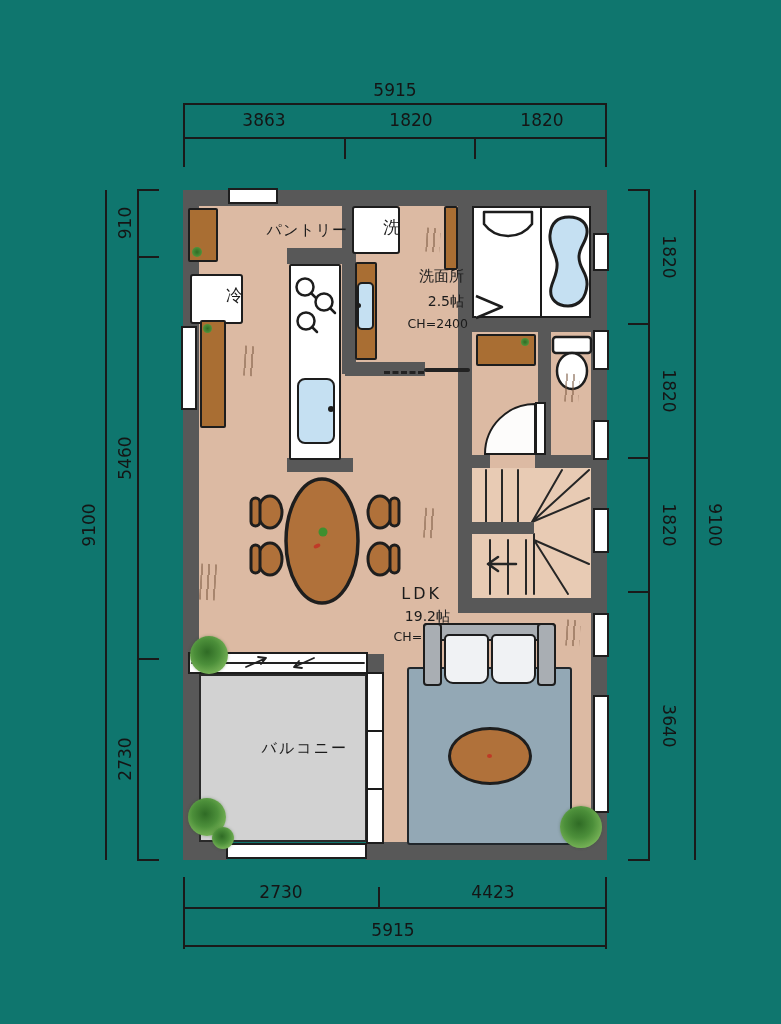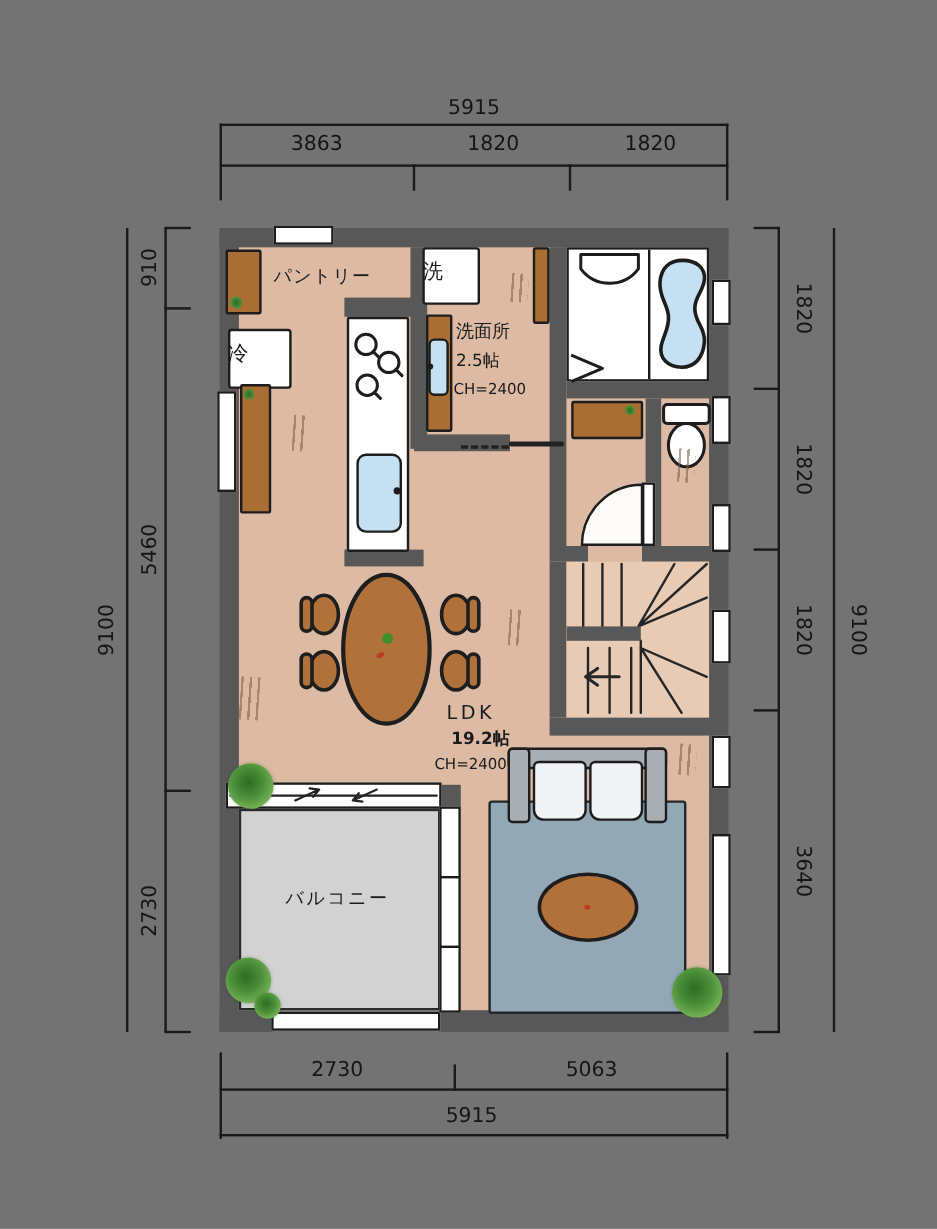--- a/index.html
+++ b/index.html
@@ -1,24 +1,24 @@
 <!DOCTYPE html>
 <html><head>
 <meta charset="utf-8">
 <style>
   * { box-sizing: border-box; margin: 0; padding: 0; }
   body { background:#fff; font-family:"DejaVu Sans", sans-serif; }
-  .canvas { position:relative; width:781px; height:1024px; background:#737373; overflow:hidden; }
+  .canvas { position:relative; width:781px; height:1024px; background:#0f766e; overflow:hidden; }
   .abs  { position:absolute; }
   .wall { position:absolute; background:#585858; }
   .win  { position:absolute; background:#ffffff; border:2px solid #1d1d1d; }
   .whitebox { position:absolute; background:#ffffff; border:2.5px solid #1d1d1d; border-radius:3px; }
   .wood { position:absolute; background:#a96e33; border:2.5px solid #1d1d1d; border-radius:2px; }
   .floor{ position:absolute; background:#dcbaa3; }
-  .lbl  { position:absolute; color:#1b1b1b; text-align:left; line-height:1.15; }
+  .lbl  { position:absolute; color:#1b1b1b; text-align:right; line-height:1.15; }
   .dim  { position:absolute; color:#151515; font-size:17px; text-align:center; width:100px; }
   .dim.v{ width:80px; height:22px; }
   .rotl { transform:rotate(-90deg); }
   .rotr { transform:rotate(90deg); }
   .dimline { position:absolute; background:#1a1a1a; }
   .plant{ position:absolute; border-radius:50%;
           background:radial-gradient(circle at 45% 42%, #2f6b25 0%, #4c8f3a 42%, #74b055 72%, #a8d08d 100%);
           box-shadow:0 0 3px rgba(40,80,30,.35); }
   .dotg { position:absolute; border-radius:50%; background:radial-gradient(circle,#2f6b25,#5ea344); }
   .dotr { position:absolute; border-radius:50%; background:#bf3a26; }
@@ -37,21 +37,21 @@
   <div class="dimline" style="left:183px;top:103px;width:2px;height:64px;"></div>
   <div class="dimline" style="left:605px;top:103px;width:2px;height:64px;"></div>
   <div class="dim" style="left:214px;top:110px;">3863</div>
   <div class="dim" style="left:361px;top:110px;">1820</div>
   <div class="dim" style="left:492px;top:110px;">1820</div>
   <div class="dimline" style="left:183px;top:137px;width:424px;height:2px;"></div>
   <div class="dimline" style="left:344px;top:137px;width:2px;height:22px;"></div>
   <div class="dimline" style="left:474px;top:137px;width:2px;height:22px;"></div>
 
   <div class="dim" style="left:231px;top:882px;">2730</div>
-  <div class="dim" style="left:443px;top:882px;">5063</div>
+  <div class="dim" style="left:443px;top:882px;">4423</div>
   <div class="dimline" style="left:183px;top:907px;width:424px;height:2px;"></div>
   <div class="dimline" style="left:378px;top:887px;width:2px;height:22px;"></div>
   <div class="dimline" style="left:183px;top:877px;width:2px;height:72px;"></div>
   <div class="dimline" style="left:605px;top:877px;width:2px;height:72px;"></div>
   <div class="dim" style="left:343px;top:920px;">5915</div>
   <div class="dimline" style="left:183px;top:945px;width:424px;height:2px;"></div>
 
   <div class="dimline" style="left:105px;top:190px;width:2px;height:670px;"></div>
   <div class="dim v rotl" style="left:50px;top:514px;">9100</div>
   <div class="dimline" style="left:137px;top:190px;width:2px;height:670px;"></div>
@@ -203,21 +203,21 @@
       <ellipse cx="137" cy="50" rx="12" ry="16"></ellipse>
         <rect x="147" y="36" width="9" height="28" rx="4.5"></rect>
       <ellipse cx="137" cy="97" rx="12" ry="16"></ellipse>
         <rect x="147" y="83" width="9" height="28" rx="4.5"></rect>
     </g>
     <ellipse cx="79" cy="79" rx="36" ry="62" fill="#b0713a" stroke="#1e1e1e" stroke-width="3.5"></ellipse>
     <circle cx="80" cy="70" r="4.5" fill="#3f8f2f"></circle>
     <ellipse cx="74" cy="84" rx="3.5" ry="2" fill="#c03a28" transform="rotate(-25 74 84)"></ellipse>
   </svg>
   <div class="lbl" style="left:372px;top:585px;width:70px;font-size:16px;letter-spacing:3px;">LDK</div>
-  <div class="lbl" style="left:376px;top:608px;width:84px;font-size:14px;font-weight:bold;">19.2帖</div>
+  <div class="lbl" style="left:366px;top:608px;width:84px;font-size:14px;">19.2帖</div>
   <div class="lbl" style="left:362px;top:630px;width:92px;font-size:12.5px;">CH=2400</div>
   <div class="plant" style="left:190px;top:636px;width:38px;height:38px;"></div>
 
   <div class="abs" style="left:407px;top:667px;width:165px;height:178px;background:#93a8b5;border:2.5px solid #20262b;border-radius:3px;"></div>
   <div class="sofa-part" style="left:423px;top:623px;width:133px;height:18px;"></div>
   <div class="sofa-part" style="left:423px;top:623px;width:19px;height:63px;"></div>
   <div class="sofa-part" style="left:537px;top:623px;width:19px;height:63px;"></div>
   <div class="cushion" style="left:444px;top:634px;width:45px;height:50px;"></div>
   <div class="cushion" style="left:491px;top:634px;width:45px;height:50px;"></div>
   <div class="abs" style="left:448px;top:727px;width:84px;height:58px;background:#b0713a;border:3px solid #1e1e1e;border-radius:50%;"></div>

